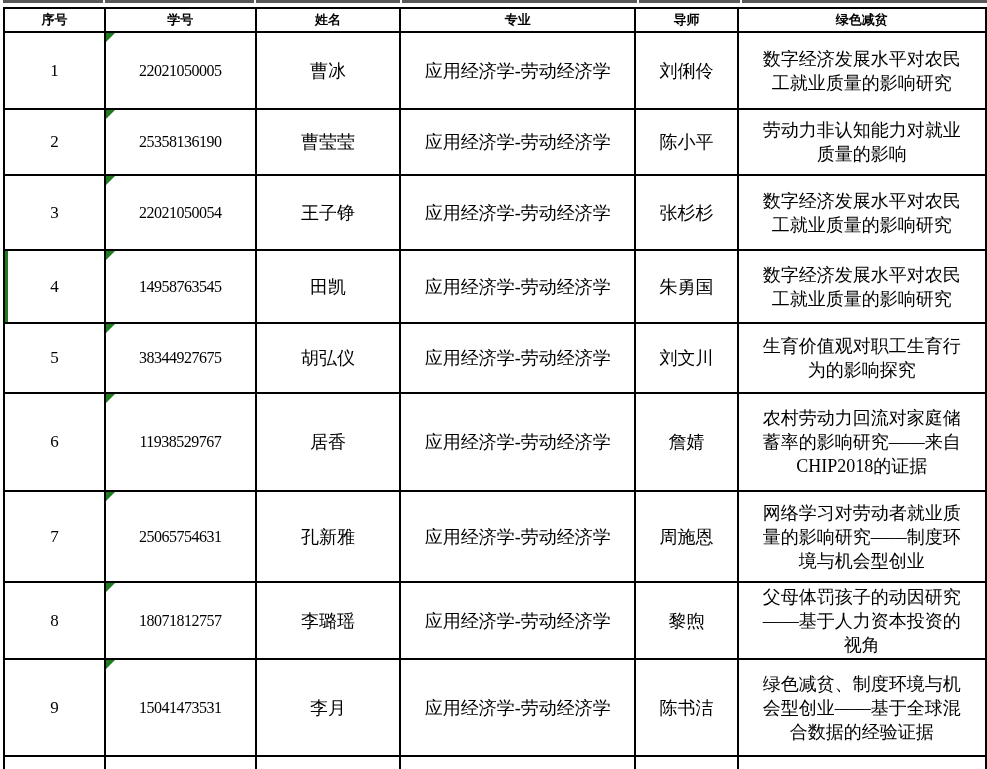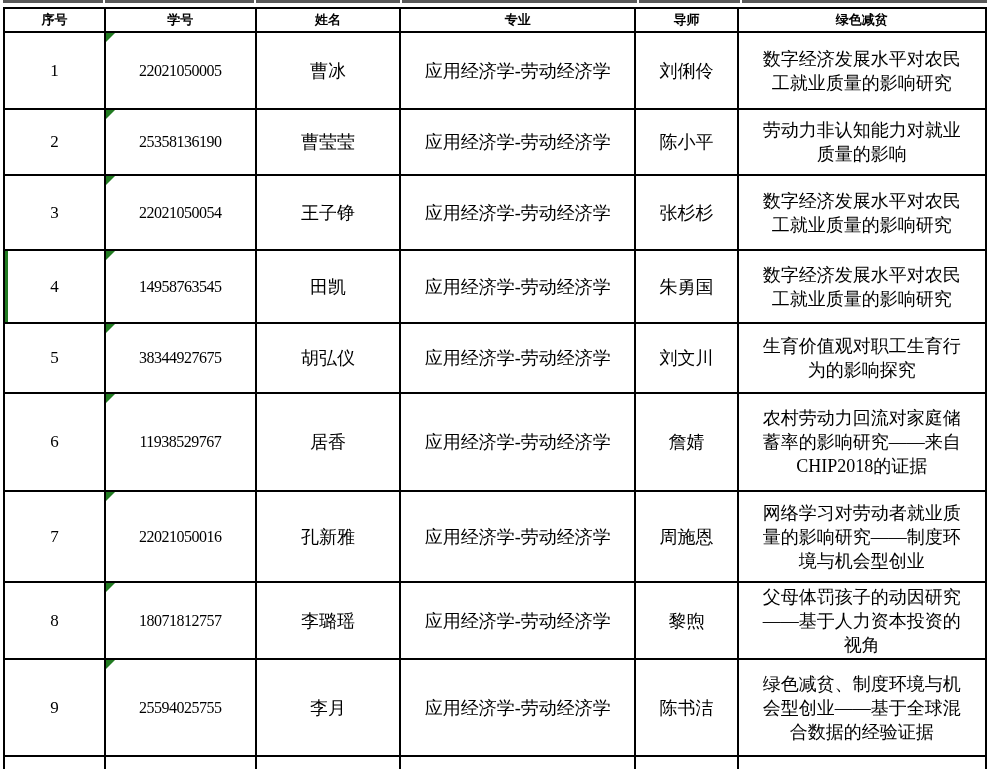--- a/index.html
+++ b/index.html
@@ -157,21 +157,21 @@
       </td>
       <td class="c-name">居香</td>
       <td class="c-major">应用经济学-劳动经济学</td>
       <td class="c-advisor">詹婧</td>
       <td class="c-title">农村劳动力回流对家庭储蓄率的影响研究——来自CHIP2018的证据</td>
     </tr>
         <tr>
       <td class="c-seq">7</td>
       <td class="c-id">
         <span class="tri"></span>
-        <span>22021050016</span>
+        <span>25065754631</span>
       </td>
       <td class="c-name">孔新雅</td>
       <td class="c-major">应用经济学-劳动经济学</td>
       <td class="c-advisor">周施恩</td>
       <td class="c-title">网络学习对劳动者就业质量的影响研究——制度环境与机会型创业</td>
     </tr>
         <tr>
       <td class="c-seq">8</td>
       <td class="c-id">
         <span class="tri"></span>
@@ -179,21 +179,21 @@
       </td>
       <td class="c-name">李璐瑶</td>
       <td class="c-major">应用经济学-劳动经济学</td>
       <td class="c-advisor">黎煦</td>
       <td class="c-title">父母体罚孩子的动因研究——基于人力资本投资的视角</td>
     </tr>
         <tr>
       <td class="c-seq">9</td>
       <td class="c-id">
         <span class="tri"></span>
-        <span>25594025755</span>
+        <span>15041473531</span>
       </td>
       <td class="c-name">李月</td>
       <td class="c-major">应用经济学-劳动经济学</td>
       <td class="c-advisor">陈书洁</td>
       <td class="c-title">绿色减贫、制度环境与机会型创业——基于全球混合数据的经验证据</td>
     </tr>
       </tbody>
     <tbody>
       <tr class="partial">
         <td></td>

